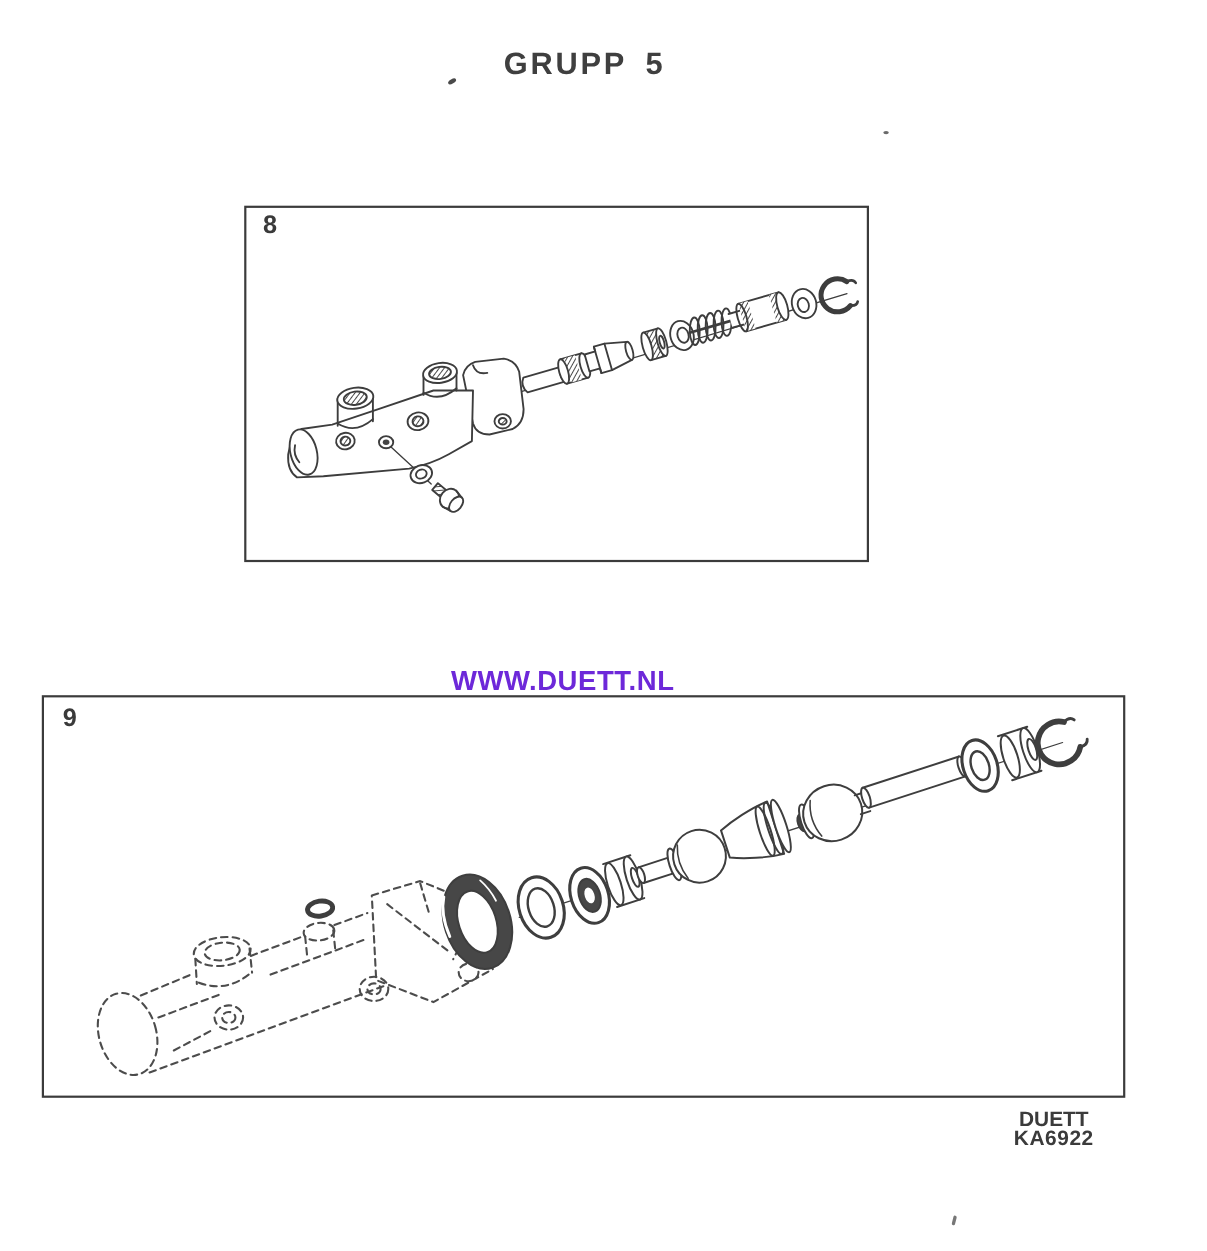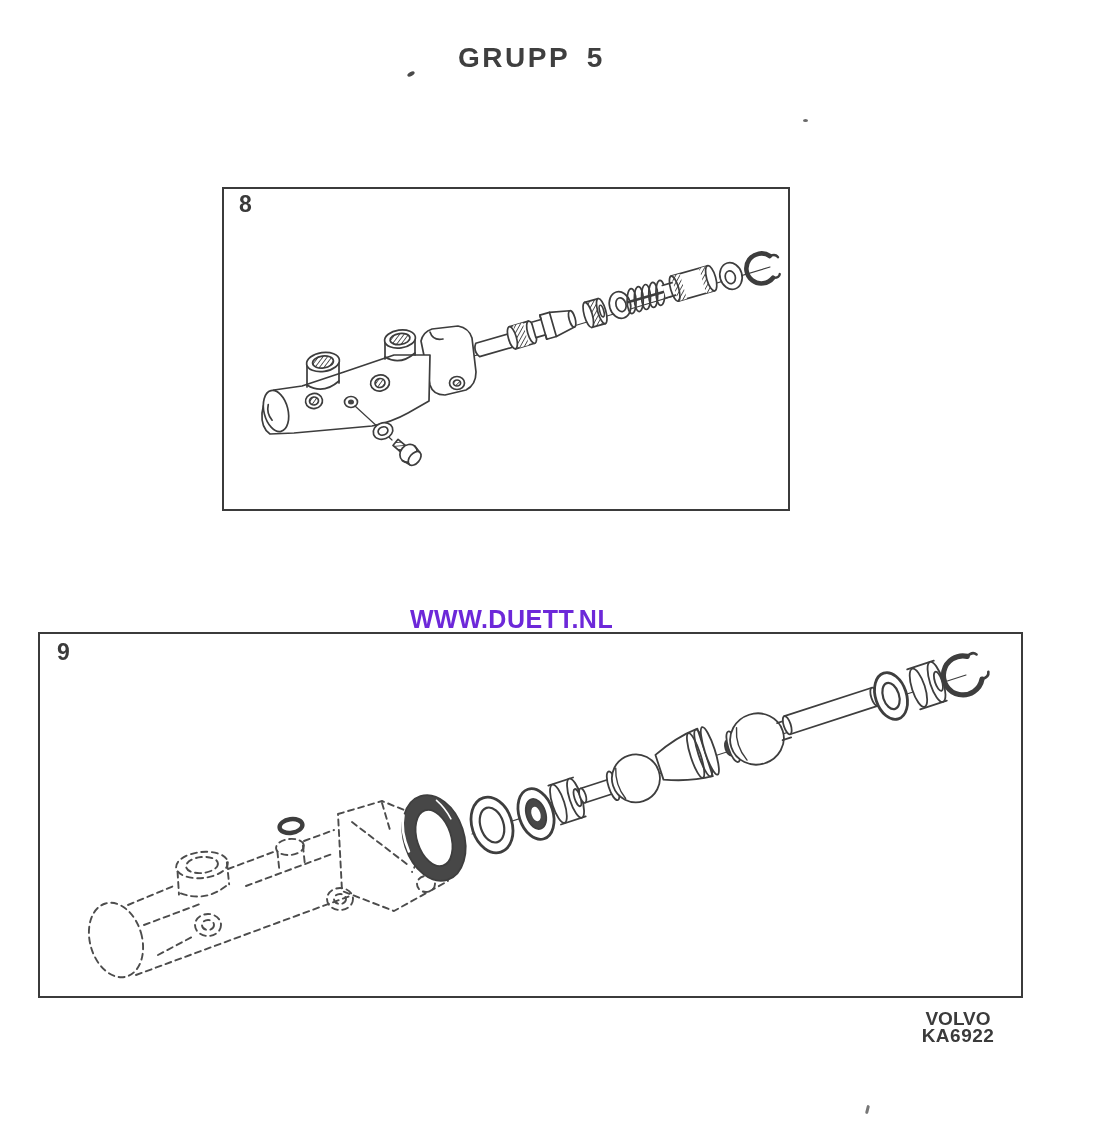--- a/index.html
+++ b/index.html
@@ -307,19 +307,19 @@
 
         <g transform="translate(923,41) rotate(-30)">
           <path d="M13,-14 A19.5,19.5 0 1 0 14.5,13" stroke-width="5.2"></path>
           <path d="M13,-14 q7,-2 9,3 M14.5,13 q7,2 9,-3" stroke-width="2.6"></path>
         </g>
       </g>
     </svg>
   </div>
 
   <div class="plate-credit">
-    <div class="brand">VOLVO</div>
+    <div class="brand">DUETT</div>
     <div class="code">KA6922</div>
   </div>
 
   <span class="speck speck--tick"></span>
 
 </div>
 
 </body></html>

